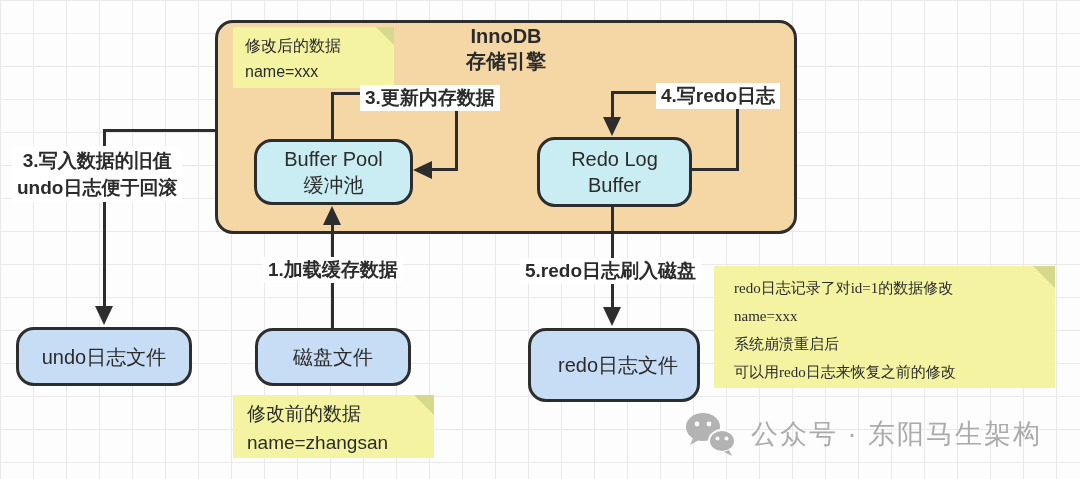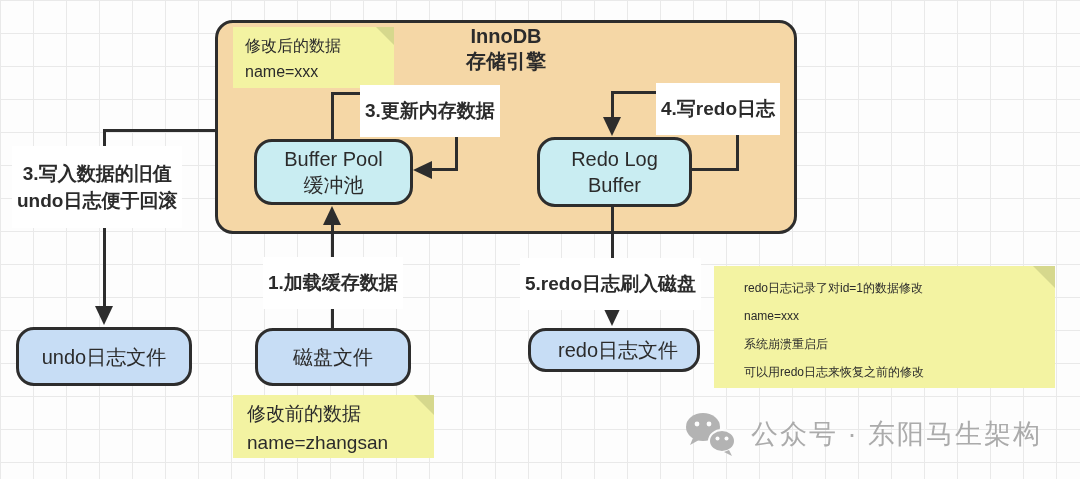--- a/index.html
+++ b/index.html
@@ -39,21 +39,21 @@
     clip-path:polygon(0 0,100% 0,100% 100%);
   }
   .note .ntext{position:relative;z-index:1;}
   .line{position:absolute;background:var(--c-line,#2d2d2d);z-index:5;}
   .arr{position:absolute;width:0;height:0;z-index:5;}
   .arr.down{border-left:9px solid transparent;border-right:9px solid transparent;border-top:19px solid var(--c-line,#2d2d2d);}
   .arr.up{border-left:9px solid transparent;border-right:9px solid transparent;border-bottom:19px solid var(--c-line,#2d2d2d);}
   .arr.left{border-top:9px solid transparent;border-bottom:9px solid transparent;border-right:19px solid var(--c-line,#2d2d2d);}
   .steplabel{
     position:absolute;background:var(--c-label-bg,#ffffff);z-index:6;
-    font-size:19px;font-weight:600;padding:14px 5px;white-space:nowrap;line-height:24px;
+    font-size:19px;font-weight:600;padding:1px 5px;white-space:nowrap;line-height:24px;
   }
   .watermark{
     position:absolute;left:683px;top:410px;z-index:7;
     display:flex;align-items:center;gap:12px;
     color:var(--c-watermark,#ababab);
     font-size:27px;font-weight:500;letter-spacing:2px;white-space:nowrap;text-align:right;
   }
   .wm-icon{width:56px;height:48px;flex:0 0 auto;}
 </style>
 </head>
@@ -81,21 +81,21 @@
     <div>Redo Log</div>
     <div>Buffer</div>
   </div>
 
   <div class="box file-box" style="left:16px;top:327px;width:176px;height:59px;">
     <div>undo日志文件</div>
   </div>
   <div class="box file-box" style="left:255px;top:328px;width:156px;height:58px;">
     <div>磁盘文件</div>
   </div>
-  <div class="box file-box" style="left:528px;top:328px;width:172px;height:44px;padding-left:8px;">
+  <div class="box file-box" style="left:528px;top:328px;width:172px;height:74px;padding-left:8px;">
     <div>redo日志文件</div>
   </div>
 
   <div class="line" style="left:104px;top:129px;width:114px;height:3px;"></div>
   <div class="line" style="left:103px;top:129px;width:3px;height:179px;"></div>
   <div class="arr down" style="left:95px;top:306px;"></div>
   <div class="steplabel" style="left:12px;top:146px;text-align:center;line-height:27px;">
     <div>3.写入数据的旧值</div>
     <div>undo日志便于回滚</div>
   </div>
@@ -121,21 +121,21 @@
   <div class="line" style="left:611px;top:205px;width:3px;height:104px;"></div>
   <div class="arr down" style="left:603px;top:307px;"></div>
   <div class="steplabel" style="left:520px;top:258px;">5.redo日志刷入磁盘</div>
 
   <div class="note" style="left:233px;top:395px;width:201px;height:63px;padding:4px 0 0 14px;font-size:19px;line-height:29px;">
     <div class="fold" style="width:20px;height:20px;"></div>
     <div class="ntext">修改前的数据</div>
     <div class="ntext">name=zhangsan</div>
   </div>
 
-  <div class="note" style="left:714px;top:266px;width:341px;height:122px;padding:8px 0 0 30px;font-size:12px;line-height:28px;">
+  <div class="note" style="left:714px;top:266px;width:341px;height:122px;padding:8px 0 0 20px;font-size:15px;line-height:28px;font-family:Liberation Serif, serif;">
     <div class="fold"></div>
     <div class="ntext">redo日志记录了对id=1的数据修改</div>
     <div class="ntext">name=xxx</div>
     <div class="ntext">系统崩溃重启后</div>
     <div class="ntext">可以用redo日志来恢复之前的修改</div>
   </div>
 
   <div class="watermark">
     <svg class="wm-icon" viewBox="0 0 56 48">
       <ellipse cx="20" cy="17" rx="17" ry="14" fill="#b3b3b3"></ellipse>

